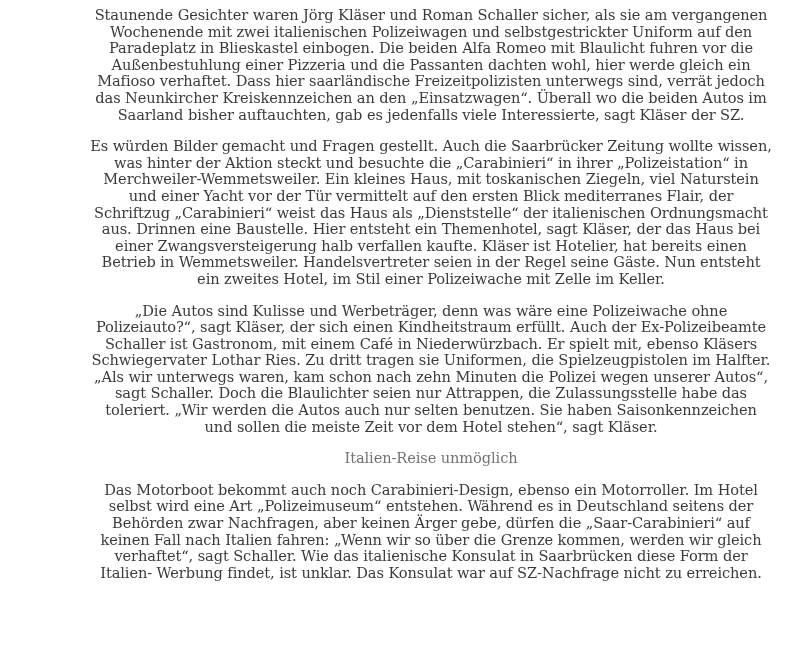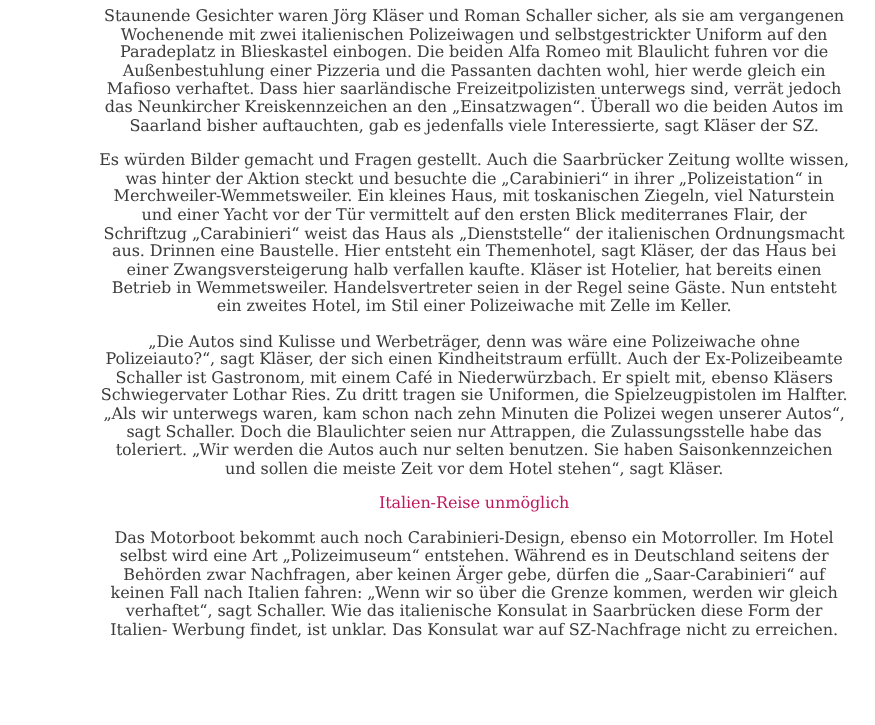--- a/index.html
+++ b/index.html
@@ -33,21 +33,21 @@
     margin-left: 28px;
   }
   .article p {
     margin: 0 0 15px 0;
   }
   .article h2.subhead {
     margin: 0 0 15px 0;
     font-size: 14.6px;
     line-height: 16.6px;
     font-weight: normal;
-    color: #be185d;
+    color: #737373;
   }
 </style>
 </head>
 <body>
 
 <div class="page">
   <article class="article">
     <p>Staunende Gesichter waren Jörg Kläser und Roman Schaller sicher, als sie am vergangenen Wochenende mit zwei italienischen Polizeiwagen und selbstgestrickter Uniform auf den Paradeplatz in Blieskastel einbogen. Die beiden Alfa Romeo mit Blaulicht fuhren vor die Außenbestuhlung einer Pizzeria und die Passanten dachten wohl, hier werde gleich ein Mafioso verhaftet. Dass hier saarländische Freizeitpolizisten unterwegs sind, verrät jedoch das Neunkircher Kreiskennzeichen an den „Einsatzwagen“. Überall wo die beiden Autos im Saarland bisher auftauchten, gab es jedenfalls viele Interessierte, sagt Kläser der SZ.</p>
     <p>Es würden Bilder gemacht und Fragen gestellt. Auch die Saarbrücker Zeitung wollte wissen, was hinter der Aktion steckt und besuchte die „Carabinieri“ in ihrer „Polizeistation“ in Merchweiler-Wemmetsweiler. Ein kleines Haus, mit toskanischen Ziegeln, viel Naturstein und einer Yacht vor der Tür vermittelt auf den ersten Blick mediterranes Flair, der Schriftzug „Carabinieri“ weist das Haus als „Dienststelle“ der italienischen Ordnungsmacht aus. Drinnen eine Baustelle. Hier entsteht ein Themenhotel, sagt Kläser, der das Haus bei einer Zwangsversteigerung halb verfallen kaufte. Kläser ist Hotelier, hat bereits einen Betrieb in Wemmetsweiler. Handelsvertreter seien in der Regel seine Gäste. Nun entsteht ein zweites Hotel, im Stil einer Polizeiwache mit Zelle im Keller.</p>
     <p>„Die Autos sind Kulisse und Werbeträger, denn was wäre eine Polizeiwache ohne Polizeiauto?“, sagt Kläser, der sich einen Kindheitstraum erfüllt. Auch der Ex-Polizeibeamte Schaller ist Gastronom, mit einem Café in Niederwürzbach. Er spielt mit, ebenso Kläsers Schwiegervater Lothar Ries. Zu dritt tragen sie Uniformen, die Spielzeugpistolen im Halfter. „Als wir unterwegs waren, kam schon nach zehn Minuten die Polizei wegen unserer Autos“, sagt Schaller. Doch die Blaulichter seien nur Attrappen, die Zulassungsstelle habe das toleriert. „Wir werden die Autos auch nur selten benutzen. Sie haben Saisonkennzeichen und sollen die meiste Zeit vor dem Hotel stehen“, sagt Kläser.</p>

